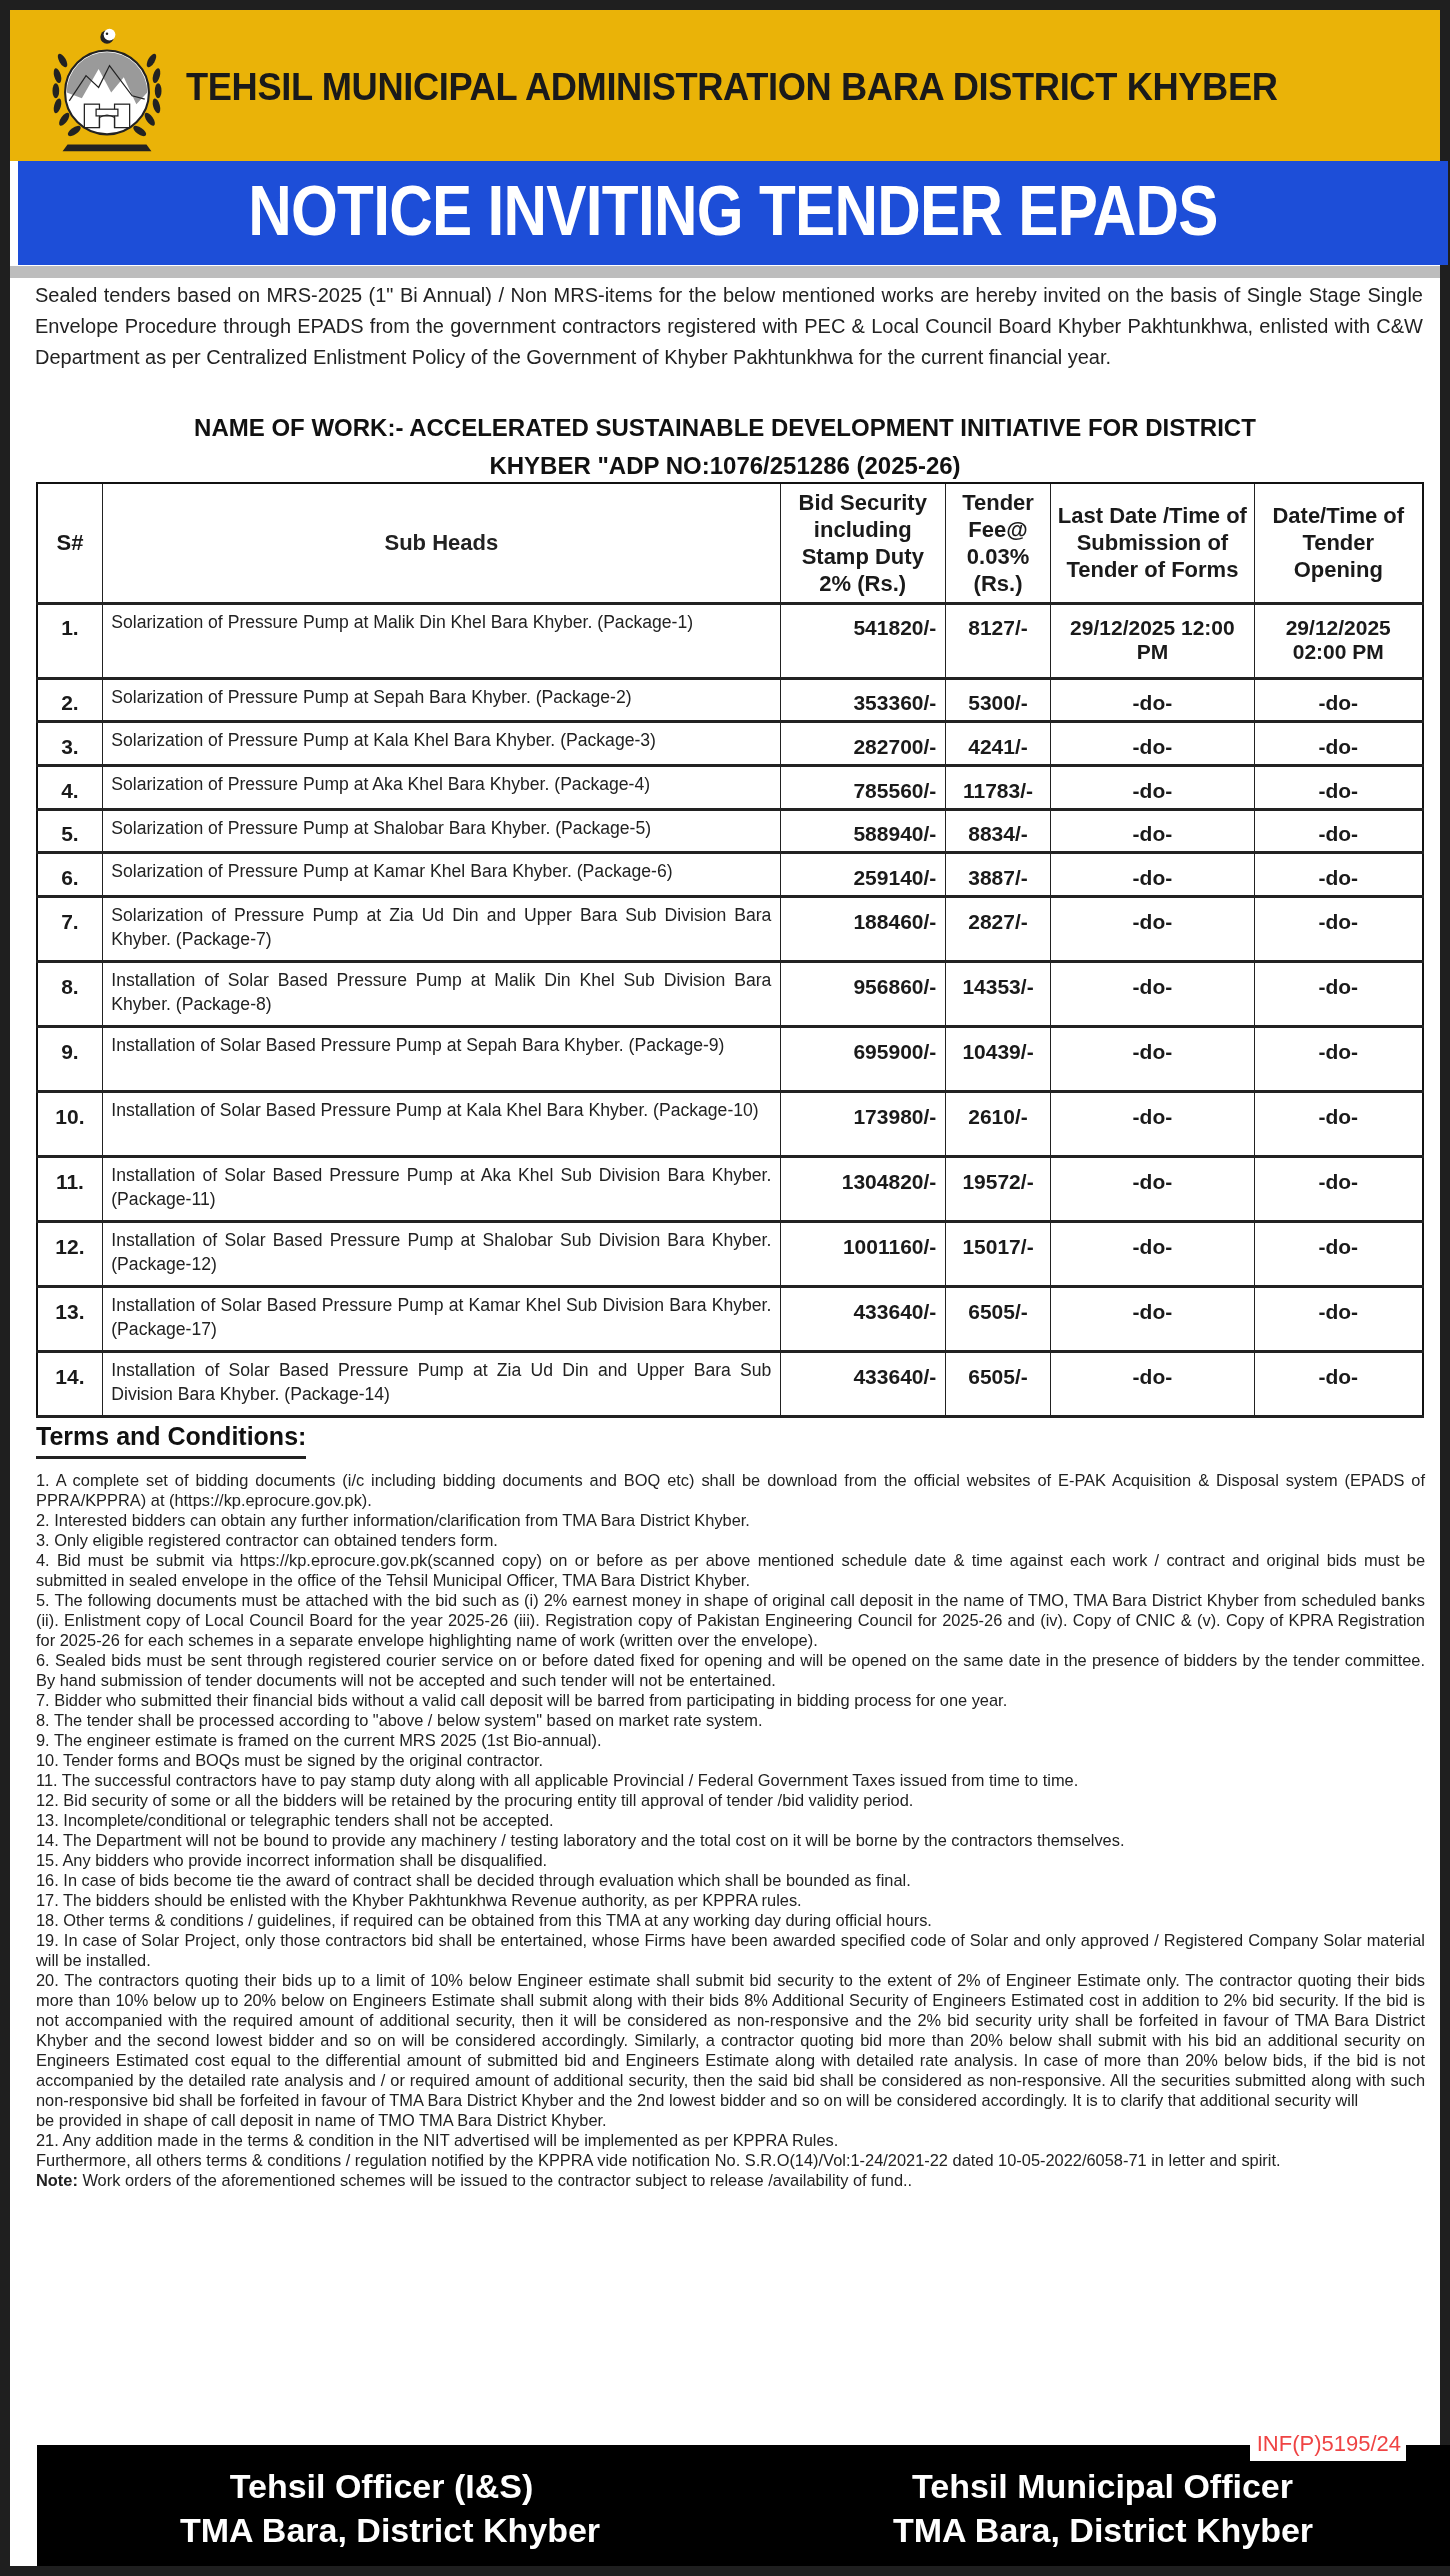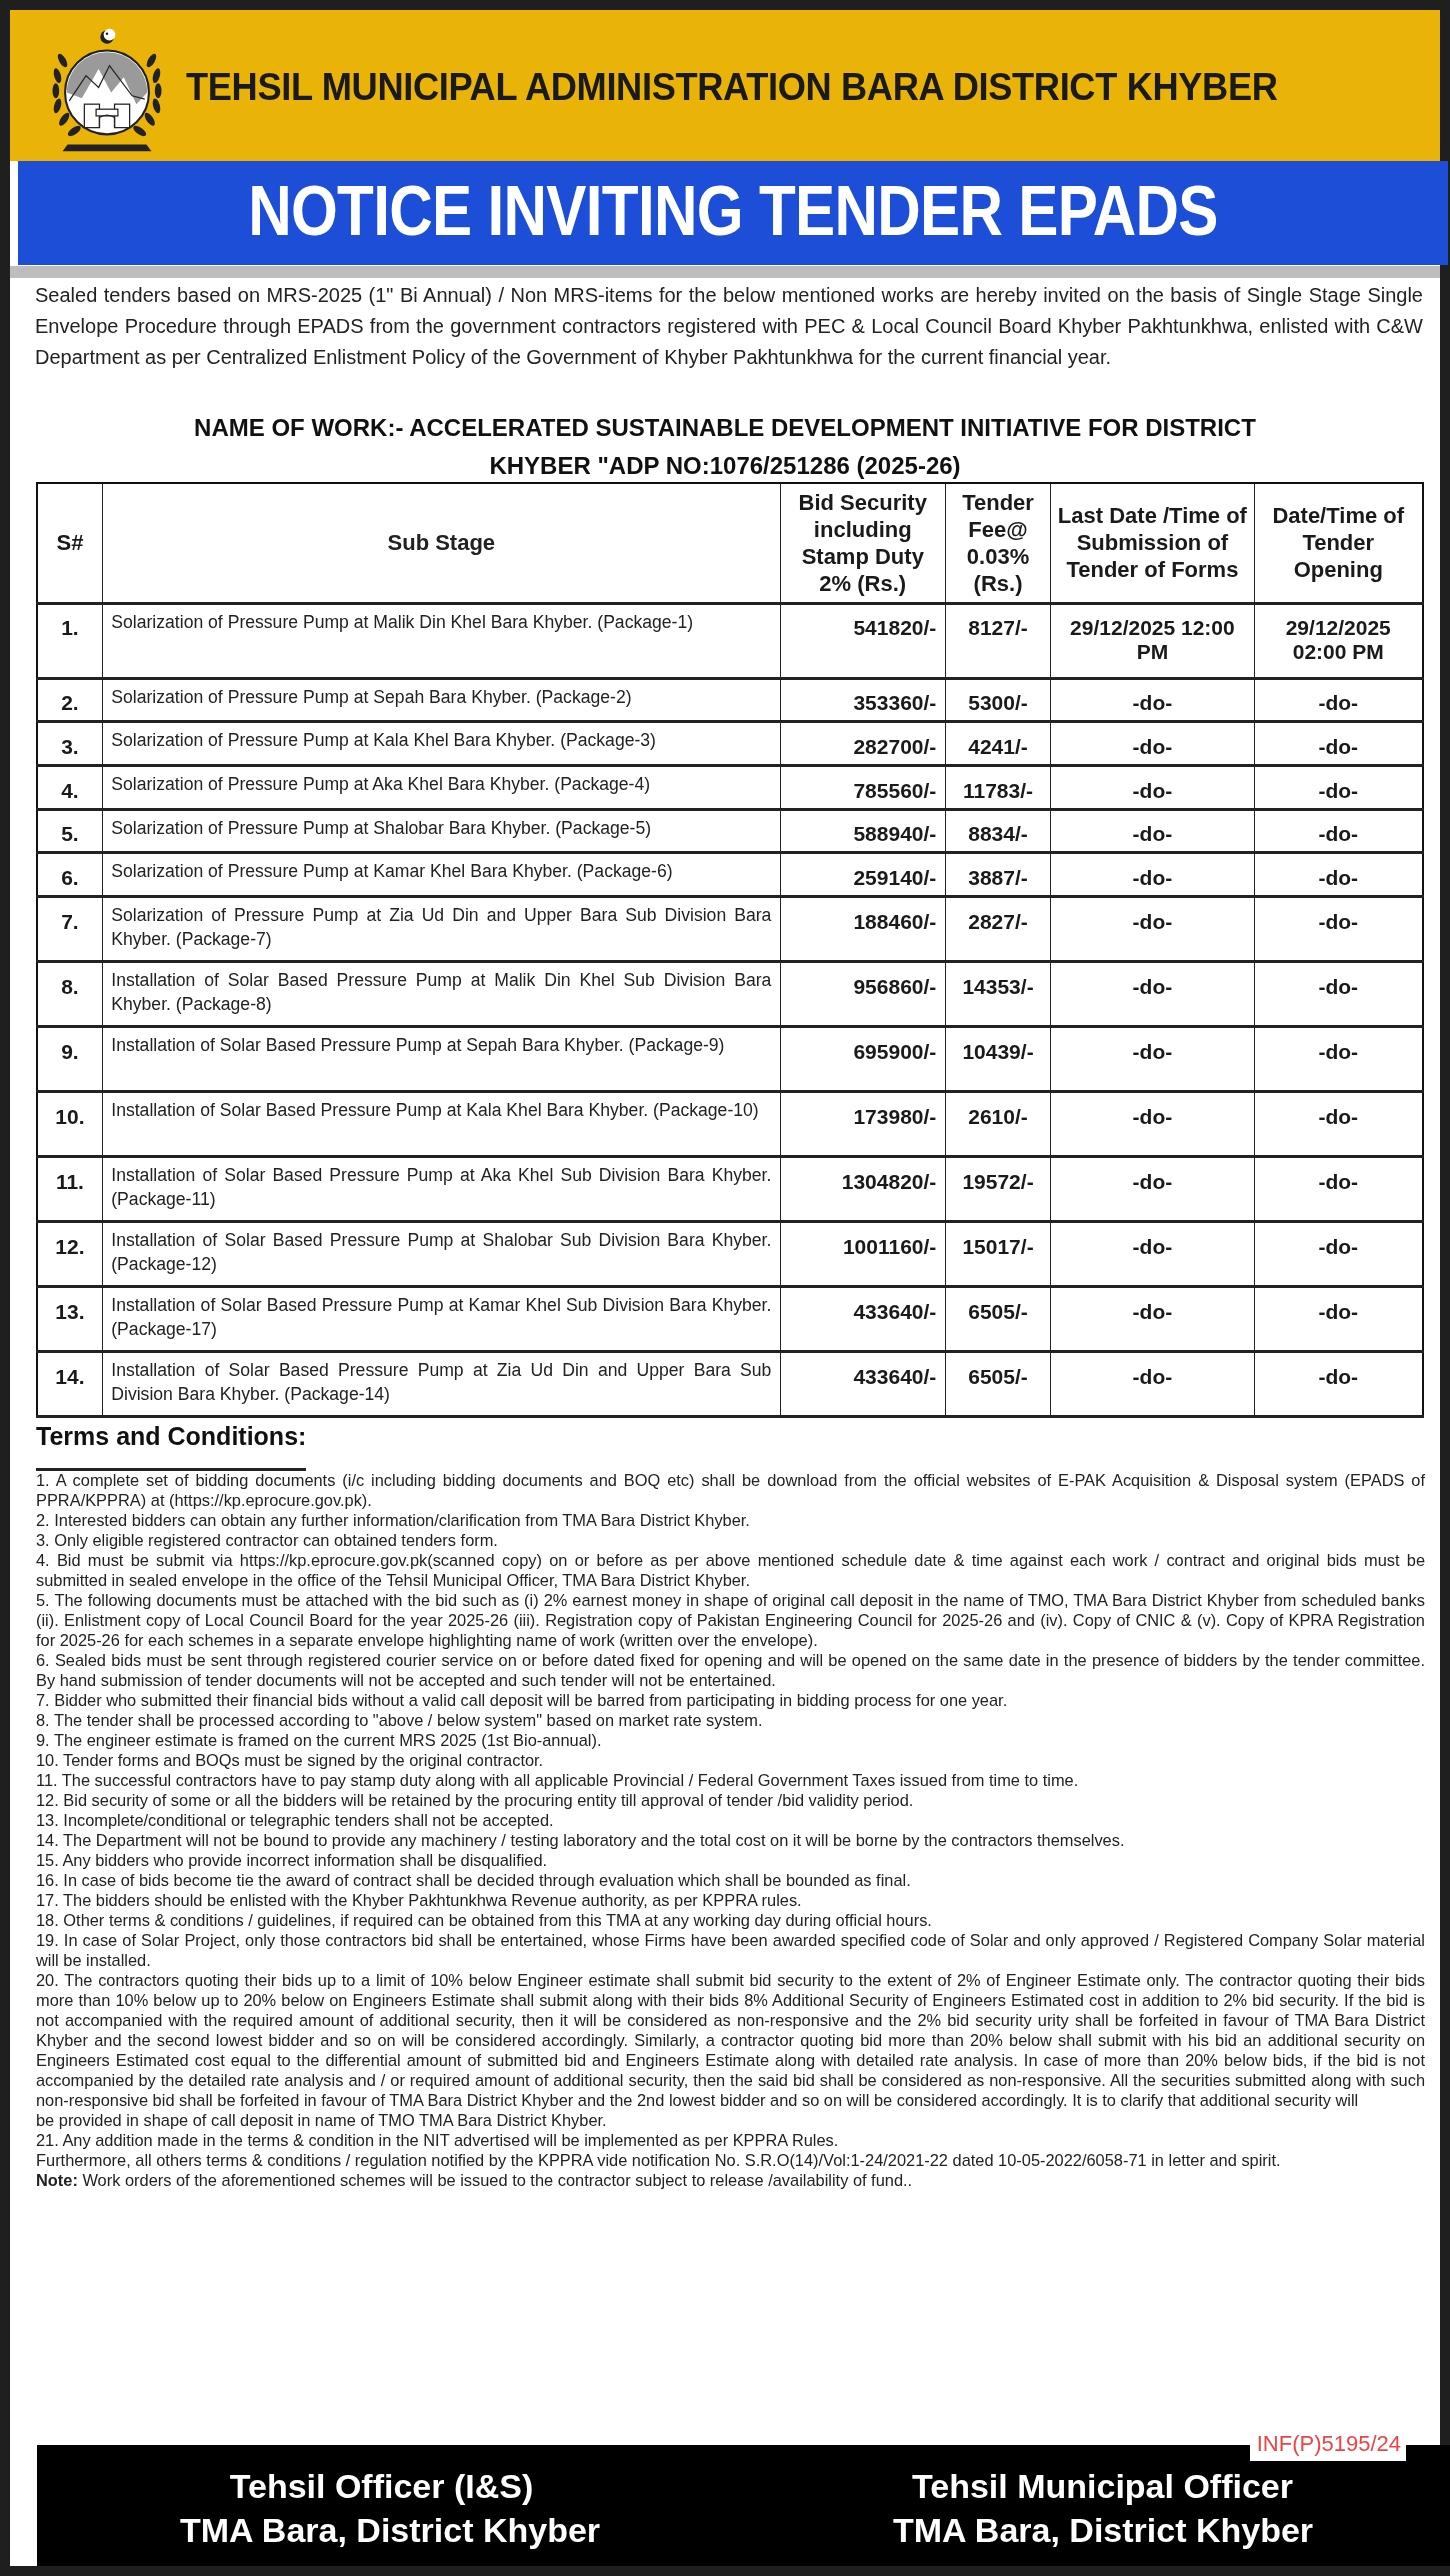--- a/index.html
+++ b/index.html
@@ -31,21 +31,21 @@
   .c-bid { width: 164px; text-align: right; font-weight: bold; font-size: 21px !important; vertical-align: top !important; padding-top: 11.7px !important; }
   .c-fee { width: 105px; text-align: center; font-weight: bold; font-size: 21px !important; vertical-align: top !important; padding-top: 11.7px !important; }
   .c-last { width: 202px; text-align: center; font-weight: bold; font-size: 21px !important; vertical-align: top !important; padding-top: 11.7px !important; }
   .c-open { width: 168px; text-align: center; font-weight: bold; font-size: 21px !important; vertical-align: top !important; padding-top: 11.7px !important; }
   .tbl th.c-sn, .tbl th.c-bid, .tbl th.c-fee, .tbl th.c-last, .tbl th.c-open, .tbl th.c-sub { vertical-align: middle !important; padding-top: 1.7px !important; font-size: 22px !important; text-align: center; }
   .row-single td { height: 40px; }
   .row-double td { height: 65px; }
   .row-first td { height: 75px; }
 
   
-  .terms-head { position: absolute; left: 26px; top: 1412px; font-size: 25px; font-weight: bold; color: #111; padding-bottom: 17px; border-bottom: 3.4px solid #222; }
+  .terms-head { position: absolute; left: 26px; top: 1412px; font-size: 25px; font-weight: bold; color: #111; padding-bottom: 5px; border-bottom: 3.4px solid #222; }
   .terms { position: absolute; left: 26px; top: 1460px; width: 1389px; font-size: 16.4px; line-height: 20px; color: #222; text-align: justify; }
   .terms p { margin: 0; }
   .terms .note-label { font-weight: bold; }
 
   .ref { position: absolute; right: 34px; top: 2418px; background: #fff; font-size: 22px; color: #ef4444; padding: 3.4px 5px 3.4px 6.7px; z-index: 3; }
 
   
   .footer { position: absolute; left: 0; top: 2435px; width: 1430px; height: 121px; background: #000; margin-left: 27px; }
   .sig { position: absolute; top: 18.5px; text-align: center; color: #fff; font-weight: bold; font-size: 34px; line-height: 44px; white-space: nowrap; }
   .sig-left { left: 143px; width: 403px; }
@@ -101,21 +101,21 @@
 
   <div class="work-name">
     <div>NAME OF WORK:- ACCELERATED SUSTAINABLE DEVELOPMENT INITIATIVE FOR DISTRICT</div>
     <div>KHYBER "ADP NO:1076/251286 (2025-26)</div>
   </div>
 
   <table class="tbl">
     <thead>
       <tr>
         <th class="c-sn">S#</th>
-        <th class="c-sub">Sub Stage</th>
+        <th class="c-sub">Sub Heads</th>
         <th class="c-bid">Bid Security including Stamp Duty 2% (Rs.)</th>
         <th class="c-fee">Tender Fee@ 0.03% (Rs.)</th>
         <th class="c-last">Last Date /Time of Submission of Tender of Forms</th>
         <th class="c-open">Date/Time of Tender Opening</th>
       </tr>
     </thead>
     <tbody>
       <tr class="row-first">
         <td class="c-sn">1.</td>
         <td class="c-sub">Solarization of Pressure Pump at Malik Din Khel Bara Khyber. (Package-1)</td>

